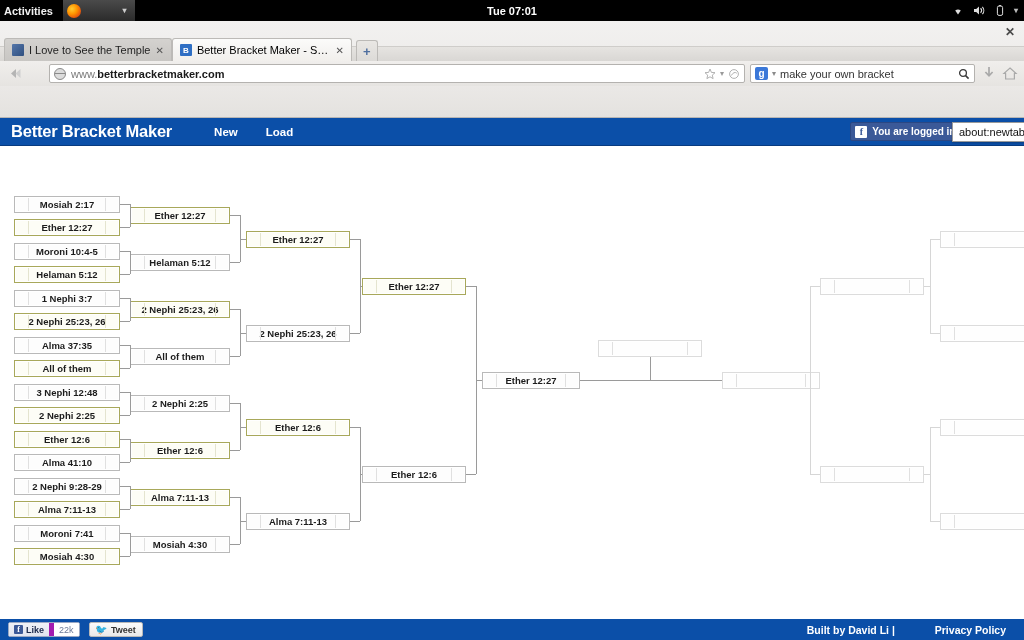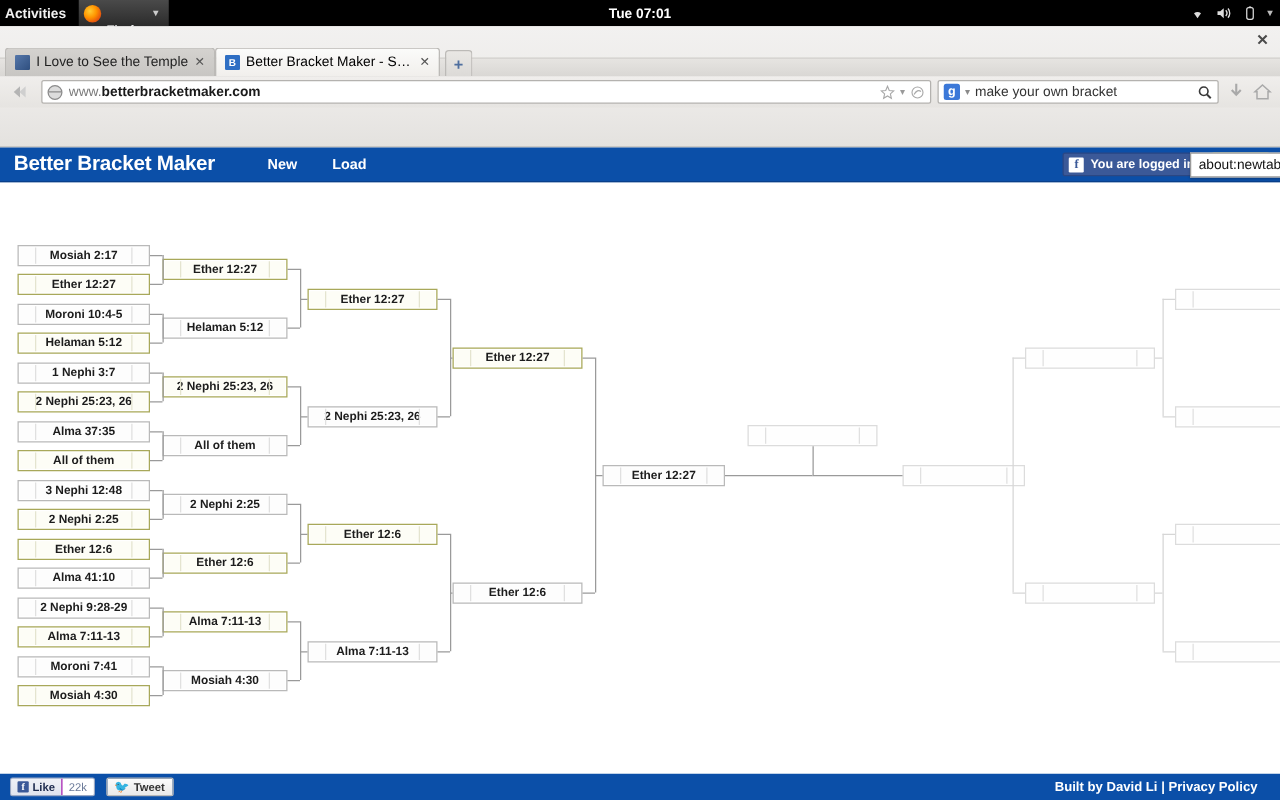--- a/index.html
+++ b/index.html
@@ -113,21 +113,21 @@
     background: linear-gradient(to bottom,#f0eeec,#e6e4e1);
   }
   .nav-back {
     width: 22px; height: 18px; display: flex; align-items: center;
     justify-content: center; color: #9a9a9a;
   }
   .urlbar {
     flex: 1; height: 19px; background: #ffffff;
     border: 1px solid #b4b2af; border-radius: 2px;
     display: flex; align-items: center; gap: 5px; padding: 0 4px;
-    font-size: 11px; color: #333;
+    font-size: 11px; color: #333; margin-left: 16px;
   }
   .url-globe {
     width: 12px; height: 12px; border-radius: 50%;
     border: 1px solid #8a8a8a; background: #dcdcdc; flex: none;
     position: relative;
   }
   .url-globe:after {
     content: ""; position: absolute; left: 0px; top: 4px;
     width: 10px; height: 1px; background: #8a8a8a;
   }
@@ -246,21 +246,21 @@
     font-size: 9px; font-weight: bold; color: #1c2a4d;
   }
   .fb-like-btn .fb-f2 {
     width: 9px; height: 9px; background: #3b5998; color: #fff;
     font-size: 8px; line-height: 9px; text-align: center;
     font-family: "Liberation Serif", serif; border-radius: 1px;
   }
   .fb-count {
     background: #ffffff; padding: 12px 5px; height: 15px;
     display: flex; align-items: center;
-    font-size: 9px; color: #6b7a99; border-left: 1px solid #a21caf;
+    font-size: 9px; color: #6b7a99; border-left: 5px solid #a21caf;
   }
   .tweet-btn {
     display: flex; align-items: center; gap: 3px;
     margin-left: 9px; height: 15px; padding: 0 6px;
     background: linear-gradient(to bottom,#fbfbfb,#e9e9e9);
     border: 1px solid #b8b8b8; border-radius: 2px;
     font-size: 9px; font-weight: bold; color: #333;
   }
   .tw-bird { color: #2aa3ef; font-size: 10px; }
   .footer-right {
@@ -649,15 +649,15 @@
     </div>
     <div class="fb-count">22k</div>
   </div>
   <div class="tweet-btn">
     <span class="tw-bird">🐦</span>
     <span>Tweet</span>
   </div>
   <div class="footer-right">
     <span>Built by David Li</span>
     <span>|</span>
-    <span style="cursor:pointer;">Privacy Policy</span>
+    <span style="cursor:pointer;margin-left:37px;">Privacy Policy</span>
   </div>
 </div>
 
 </body></html>

